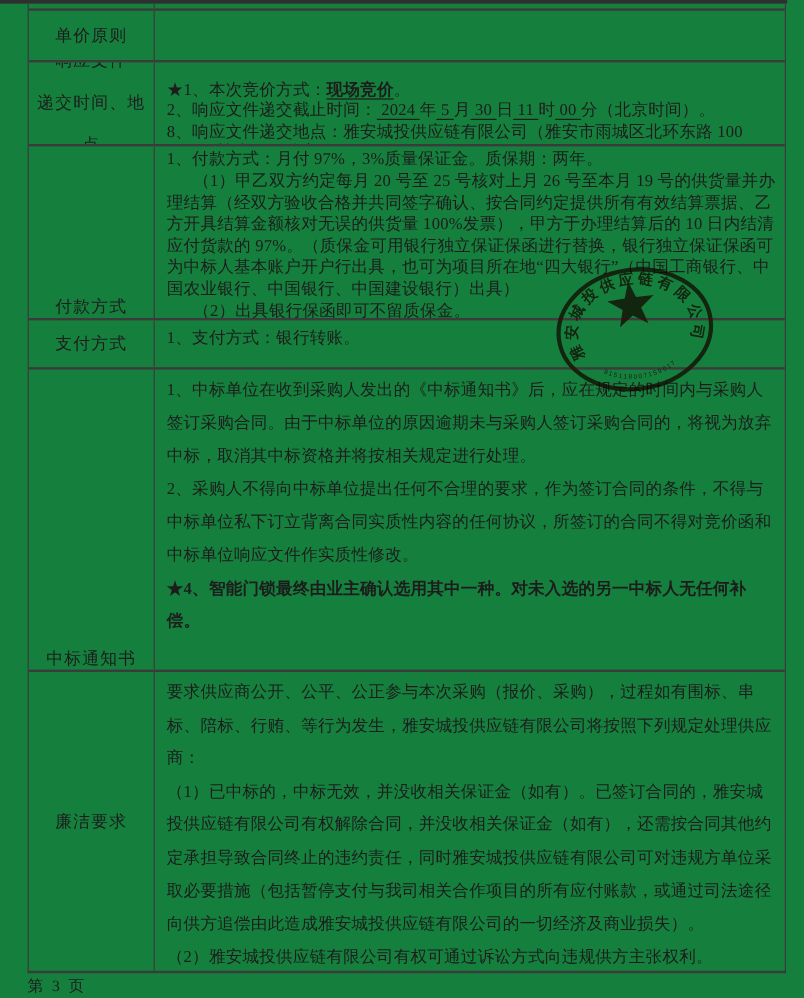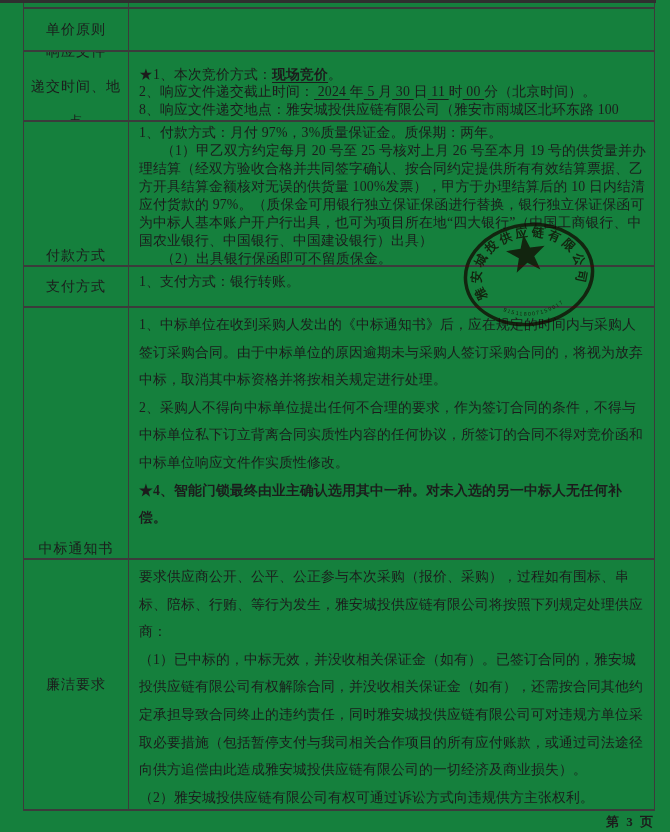--- a/index.html
+++ b/index.html
@@ -19,22 +19,22 @@
        font-size:13.8px;line-height:18px;letter-spacing:0.2px;}
   .val p{margin:0;}
   .val.v-response{line-height:17.3px;padding-top:14px;}
   .val.v-spaced{line-height:27.6px;padding-top:3px;}
   .val.v-pay{padding-top:6px;}
   .ind{text-indent:22px;}
   .u{text-decoration:underline;text-underline-offset:3px;}
   .b{font-weight:bold;}
   .stamp{position:absolute;left:456px;top:219px;width:146px;height:111px;
          mix-blend-mode:multiply;opacity:.92;transform:rotate(-8deg);}
-  .footer{position:absolute;left:23px;top:813px;width:632px;text-align:right;
-          font-size:13px;letter-spacing:2px;font-weight:bold;}
+  .footer{position:absolute;left:23px;top:813px;width:632px;text-align:left;
+          font-size:13px;letter-spacing:2px;}
 </style>
 </head>
 <body>
 
 <div class="page">
 
   <div class="top-cut-line"></div>
 
   <div class="tbl">
 

